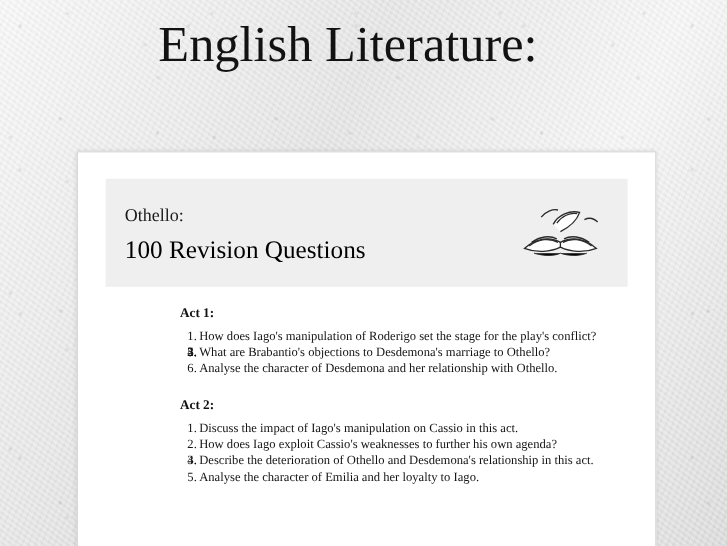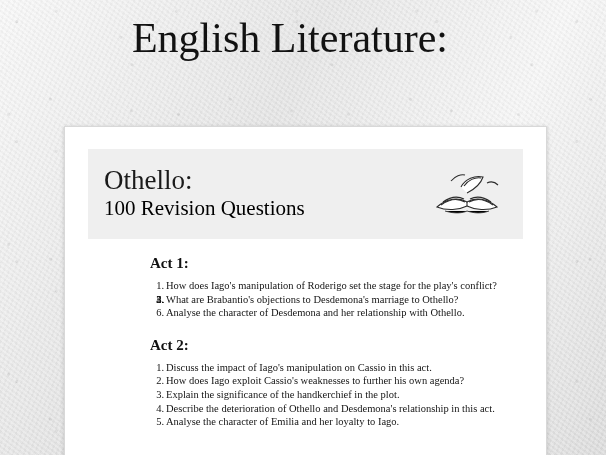--- a/index.html
+++ b/index.html
@@ -88,21 +88,21 @@
     background: #efefef;
     display: flex;
     align-items: center;
     justify-content: space-between;
   }
   .banner-text {
     padding-left: 16px;
   }
   .banner-line1 {
     font-family: "Liberation Serif", serif;
-    font-size: 27px;
+    font-size: 15px;
     line-height: 27px;
     color: #1a1a1a;
   }
   .banner-line2 {
     font-family: "Liberation Serif", serif;
     font-size: 21px;
     line-height: 28px;
     color: #000000;
   }
   .banner-icon {
@@ -113,21 +113,21 @@
 
   .content {
     position: absolute;
     left: 23px;
     top: 128px;
     width: 440px;
   }
   .act-heading {
     font-family: "Liberation Serif", serif;
     font-weight: bold;
-    font-size: 15px;
+    font-size: 11px;
     color: #111111;
     margin: 0 0 7px 62px;
   }
   .act-heading.second {
     margin-top: 17px;
   }
   ol.qlist {
     list-style: none;
     margin: 0;
     padding: 0;
@@ -208,21 +208,21 @@
         <li><span class="num">3.</span></li>
         <li><span class="num">4.</span></li>
         <li><span class="num">5.</span><span>What are Brabantio's objections to Desdemona's marriage to Othello?</span></li>
         <li><span class="num">6.</span><span>Analyse the character of Desdemona and her relationship with Othello.</span></li>
       </ol>
 
       <div class="act-heading second">Act 2:</div>
       <ol class="qlist">
         <li><span class="num">1.</span><span>Discuss the impact of Iago's manipulation on Cassio in this act.</span></li>
         <li><span class="num">2.</span><span>How does Iago exploit Cassio's weaknesses to further his own agenda?</span></li>
-        <li><span class="num">3.</span><span>Explain the significance of the handkerchief in the plot.</span></li>
+        <li><span class="num">3.</span></li>
         <li><span class="num">4.</span><span>Describe the deterioration of Othello and Desdemona's relationship in this act.</span></li>
         <li><span class="num">5.</span><span>Analyse the character of Emilia and her loyalty to Iago.</span></li>
       </ol>
 
     </div>
 
     <div class="fade-bottom"></div>
   </div>
 
 </div>

